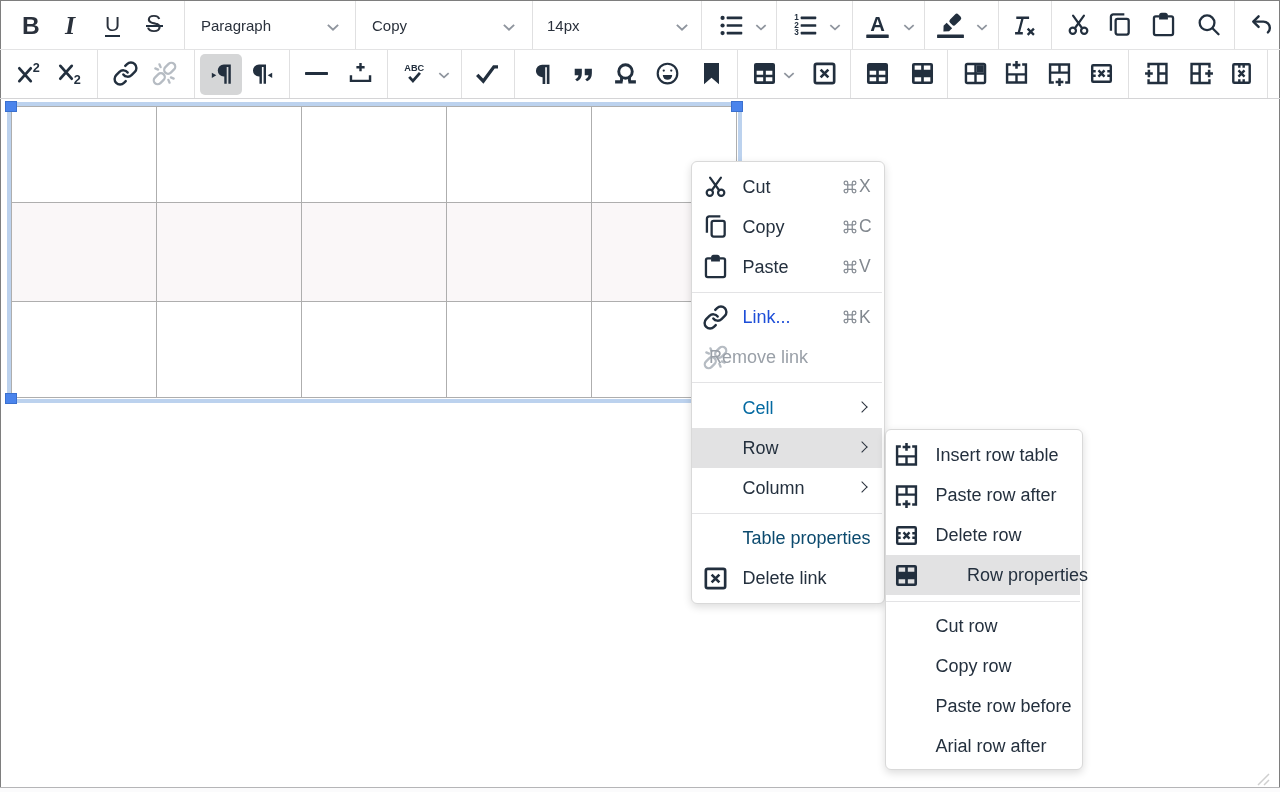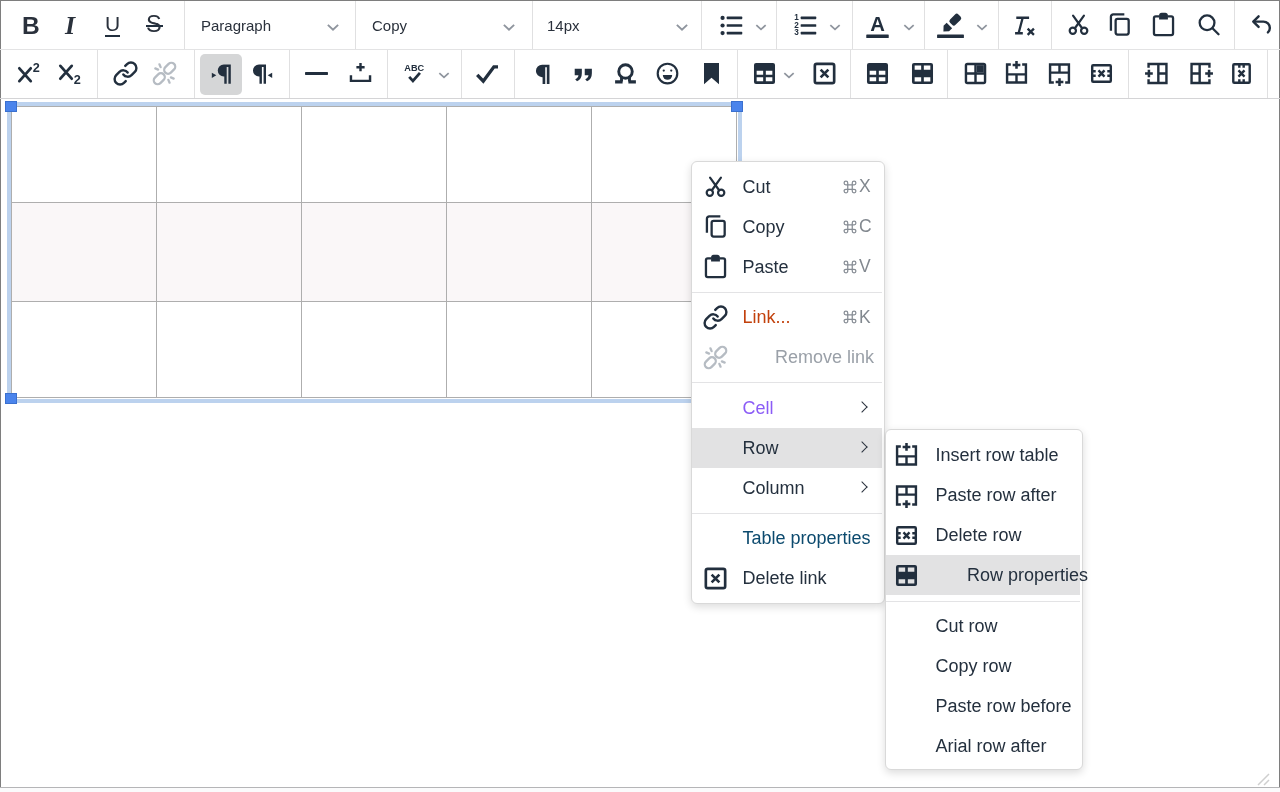--- a/index.html
+++ b/index.html
@@ -364,39 +364,39 @@
     <path fill="none" stroke="#878d95" stroke-width="1.5" d="M9.3 14.7V9.3h5.4v5.4zM9.3 9.3H7.1A2.2 2.2 0 1 1 9.3 7.1zM14.7 9.3V7.1A2.2 2.2 0 1 1 16.9 9.3zM14.7 14.7h2.2a2.2 2.2 0 1 1-2.2 2.2zM9.3 14.7v2.2a2.2 2.2 0 1 1-2.2-2.2z"></path>
   </svg>
 <div class="ms" style="left:859px;top:257.0px;line-height:19.5px">V</div>
 <div class="abs" style="left:692px;top:291.5px;width:190px;height:1px;background:#e3e3e5"></div>
 <svg class="ic " style="left:701px;top:302.5px;width:29px;height:29px" viewBox="0 0 24 24">
     <g stroke="#222f3e" fill="none" stroke-width="2" stroke-linecap="round">
       <path d="M10.2 12.8a4.5 4.5 0 0 0 6.8.5l2.7-2.7a4.5 4.5 0 0 0-6.4-6.4l-1.5 1.55"></path>
       <path d="M13.8 11.2a4.5 4.5 0 0 0-6.8-.5l-2.7 2.7a4.5 4.5 0 0 0 6.4 6.4l1.5-1.55"></path>
     </g>
   </svg>
-<div class="mi" style="left:742.5px;top:307px;color:#c2410c;line-height:20px">Link...</div>
+<div class="mi" style="left:742.5px;top:307px;color:#1d4ed8;line-height:20px">Link...</div>
 <svg class="ic " style="left:839.5px;top:307px;width:20px;height:20px" viewBox="0 0 24 24">
     <path fill="none" stroke="#878d95" stroke-width="1.5" d="M9.3 14.7V9.3h5.4v5.4zM9.3 9.3H7.1A2.2 2.2 0 1 1 9.3 7.1zM14.7 9.3V7.1A2.2 2.2 0 1 1 16.9 9.3zM14.7 14.7h2.2a2.2 2.2 0 1 1-2.2 2.2zM9.3 14.7v2.2a2.2 2.2 0 1 1-2.2-2.2z"></path>
   </svg>
 <div class="ms" style="left:859px;top:307.5px;line-height:19.5px">K</div>
 <svg class="ic " style="left:701px;top:342.5px;width:29px;height:29px" viewBox="0 0 24 24">
     <g stroke="#b6bcc3" fill="none" stroke-width="1.9">
       <g transform="rotate(-45 12 12)">
         <rect x="0.8" y="8.8" width="10.2" height="6.4" rx="3.2"></rect>
         <rect x="13" y="8.8" width="10.2" height="6.4" rx="3.2"></rect>
       </g>
       <g stroke-linecap="round">
         <path d="M4.4 7.8l2.3 1M7.8 4.4l1 2.3M19.6 16.2l-2.3-1M16.2 19.6l-1-2.3"></path>
       </g>
     </g>
   </svg>
-<div class="mi" style="left:775px;top:347px;color:#9aa0a8;line-height:20px">Remove link</div>
+<div class="mi" style="left:709px;top:347px;color:#9aa0a8;line-height:20px">Remove link</div>
 <div class="abs" style="left:692px;top:382px;width:190px;height:1px;background:#e3e3e5"></div>
-<div class="mi" style="left:742.5px;top:397.5px;color:#8b5cf6;line-height:20px">Cell</div>
+<div class="mi" style="left:742.5px;top:397.5px;color:#0369a1;line-height:20px">Cell</div>
 <div class="marr" style="left:857.5px;top:403.0px"></div>
 <div class="abs" style="left:692px;top:427.5px;width:190px;height:40px;background:#e2e2e3"></div>
 <div class="mi" style="left:742.5px;top:437.5px;color:#24303e;line-height:20px">Row</div>
 <div class="marr" style="left:857.5px;top:443.0px"></div>
 <div class="mi" style="left:742.5px;top:477.5px;color:#24303e;line-height:20px">Column</div>
 <div class="marr" style="left:857.5px;top:483.0px"></div>
 <div class="abs" style="left:692px;top:512.5px;width:190px;height:1px;background:#e3e3e5"></div>
 <div class="mi" style="left:742.5px;top:528px;color:#0c4a6e;line-height:20px">Table properties</div>
 <svg class="ic " style="left:701px;top:563.5px;width:29px;height:29px" viewBox="0 0 24 24">
     <g stroke="#222f3e" fill="none">

